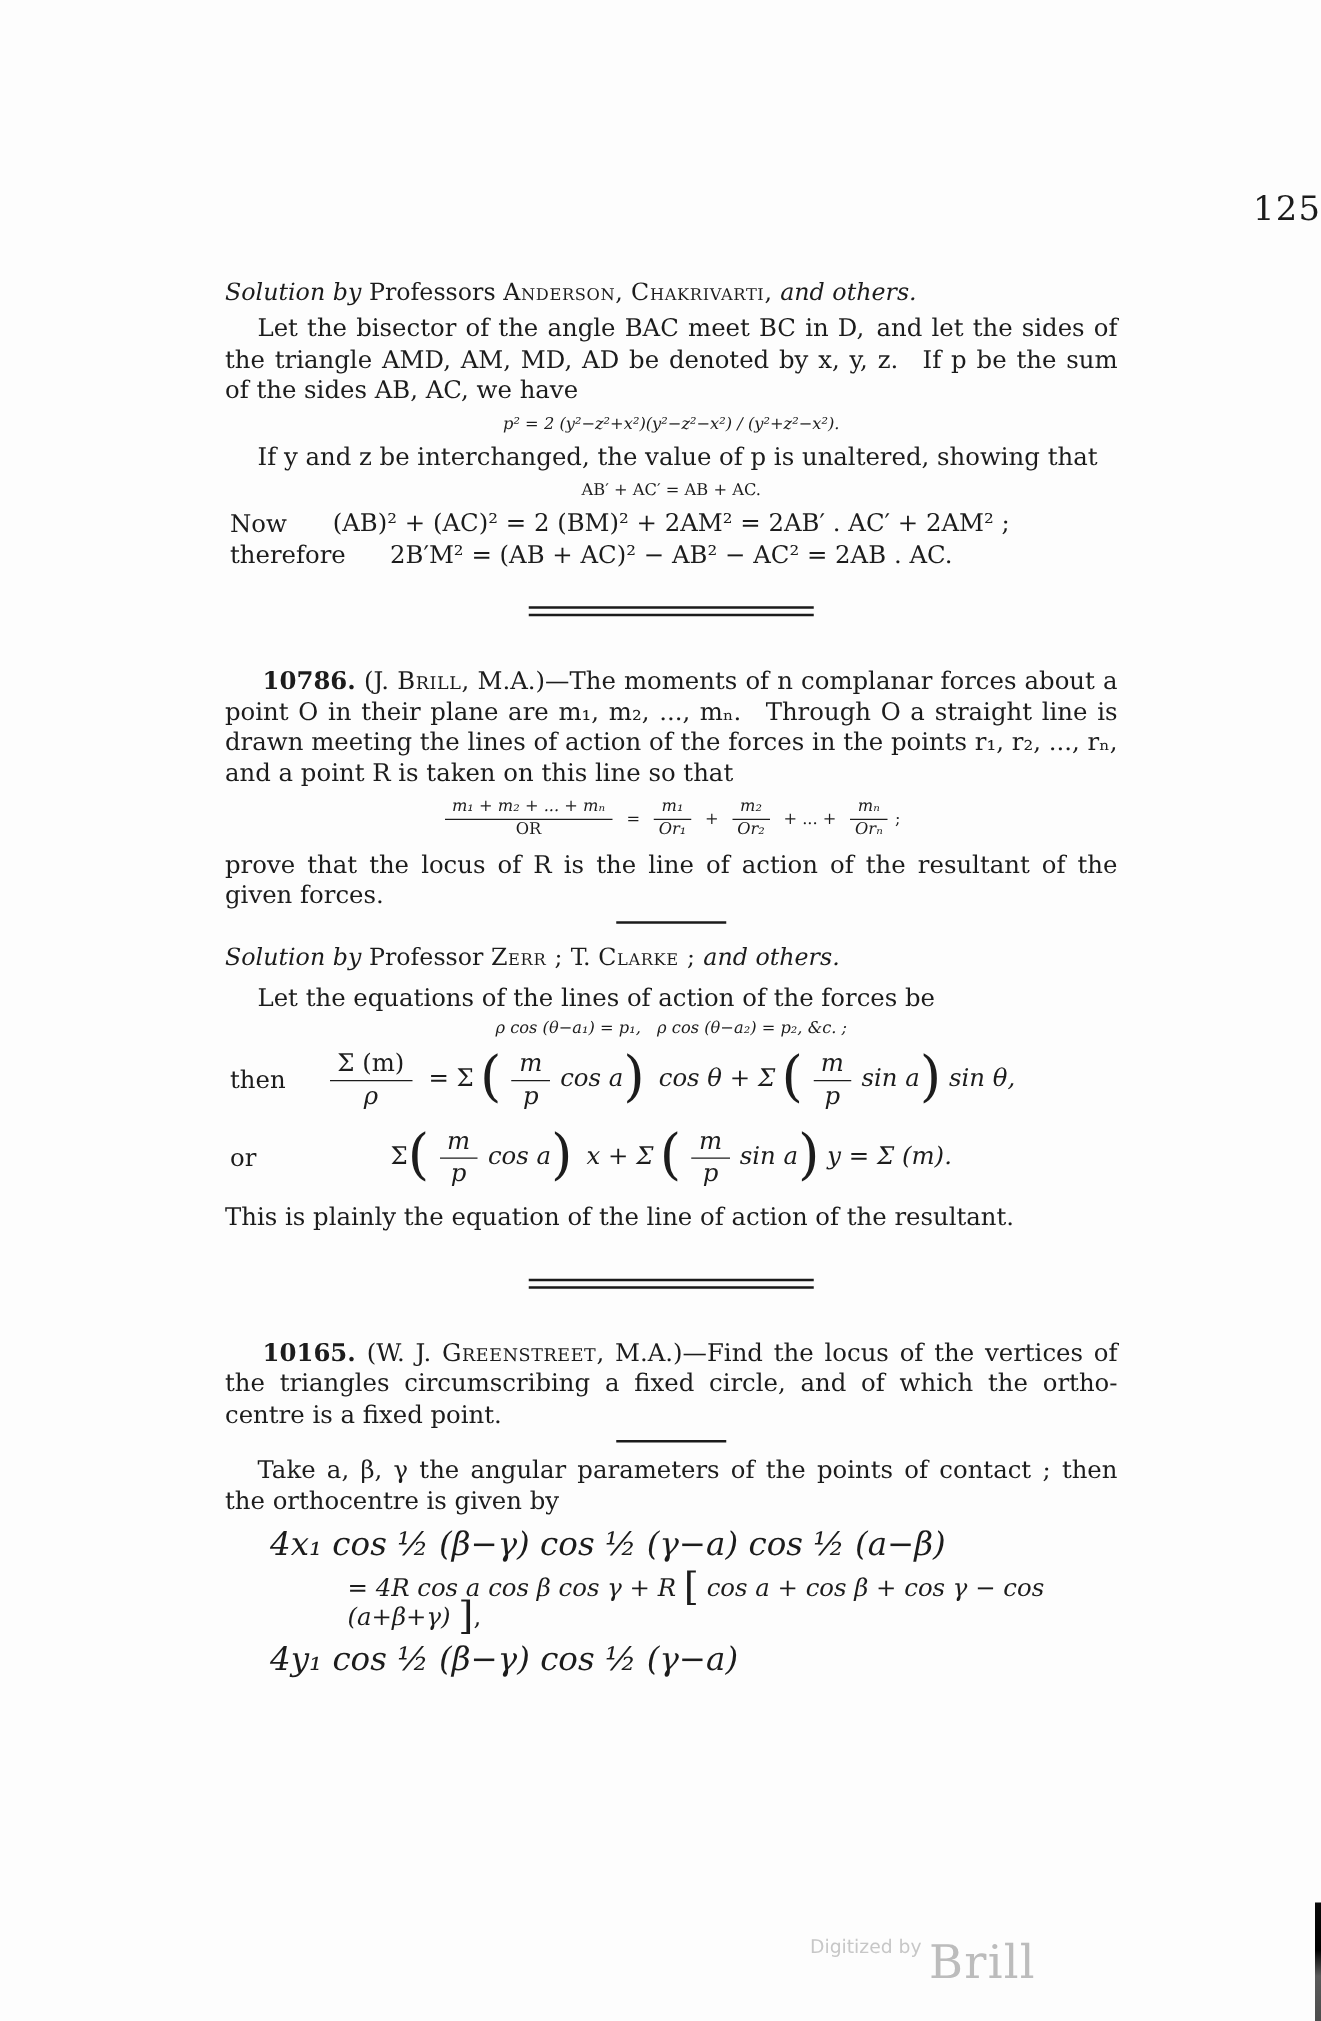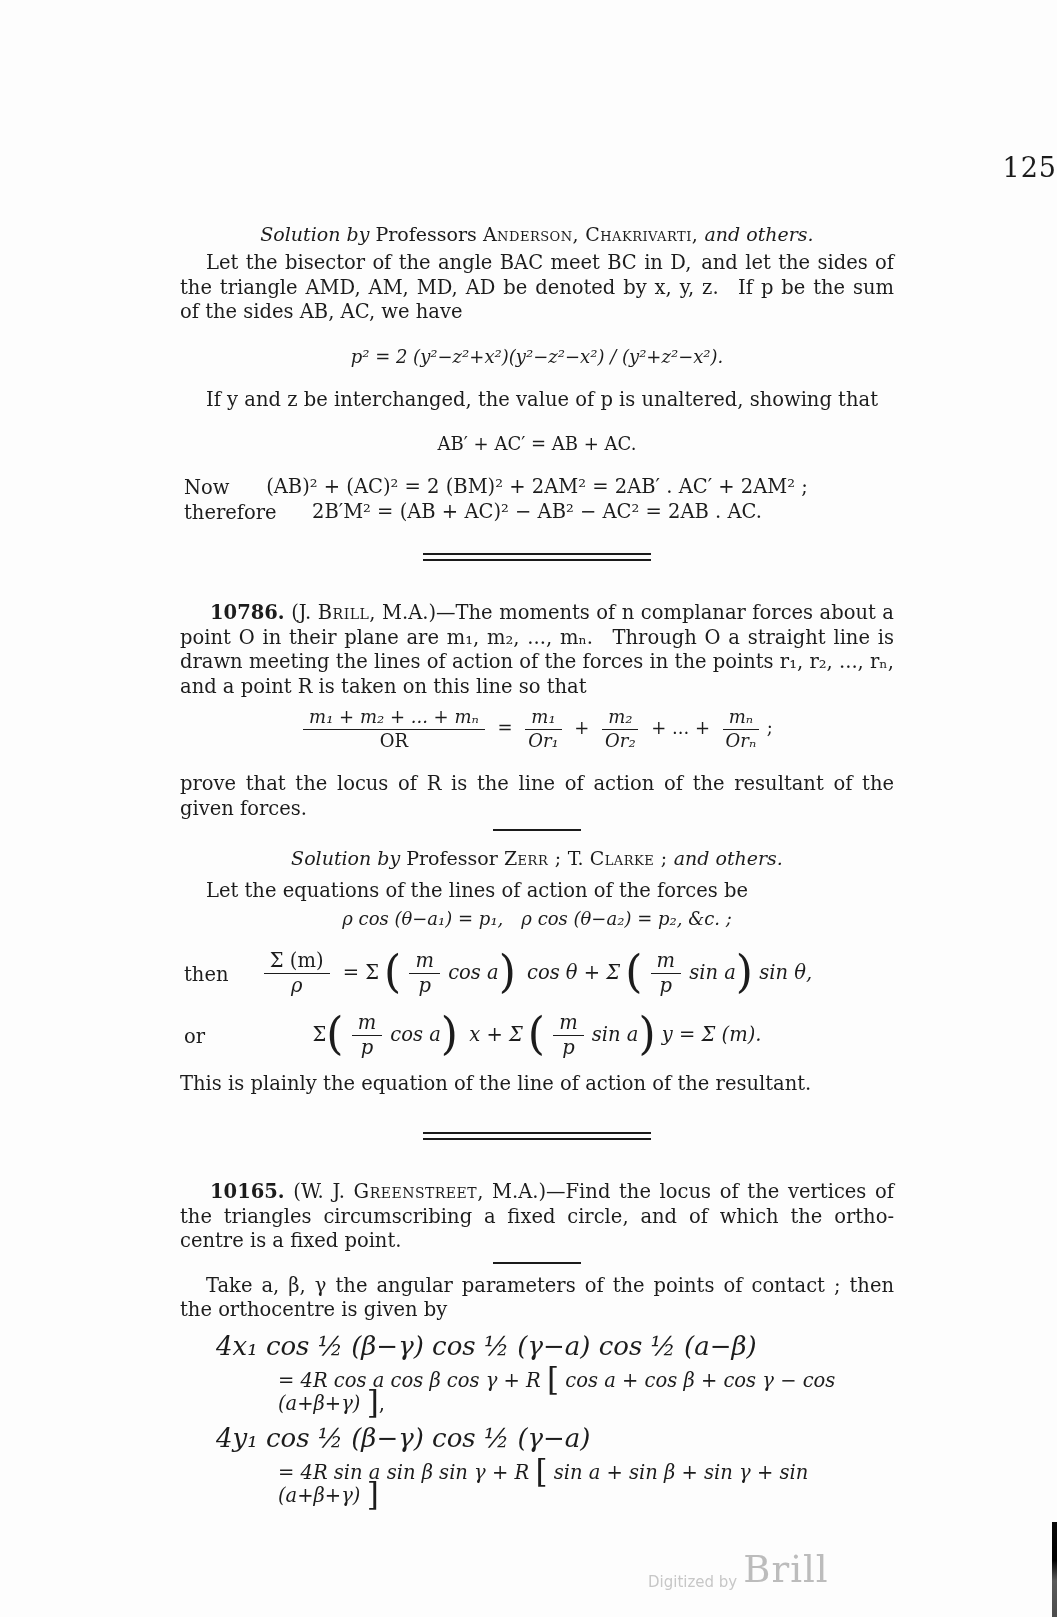--- a/index.html
+++ b/index.html
@@ -4,44 +4,44 @@
 <style>
   html,body{margin:0;padding:0;background:#ffffff;}
   .page{
     position:relative;width:1057px;height:1617px;margin:0 auto;
     background:#fdfdfd;overflow:hidden;
     font-family:"DejaVu Serif","Liberation Serif",serif;
     color:#1c1c1c;
   }
   .content{width:714px;margin-left:180px;}
   .page-number{padding-top:152px;text-align:right;font-size:27px;letter-spacing:1px;}
-  .sol-header{text-align:center;font-size:19px;margin-top:40px;}
+  .sol-header{font-size:19px;margin-top:40px;}
   .it{font-style:italic;}
   .sc{font-variant:small-caps;letter-spacing:.5px;}
   .para{font-size:19.5px;line-height:24.5px;text-align:justify;margin:6px 0 0 0;}
   .indent{text-indent:26px;}
   .bnum{font-weight:bold;}
-  .eq-center{text-align:center;font-size:18px;margin:21px 0;}
+  .eq-center{text-align:center;font-size:13px;margin:7px 0;}
   .math{font-style:italic;}
   .roman{font-style:normal;}
   .eqrow{position:relative;text-align:center;font-size:19.5px;margin:2px 0;}
   .eqlabel{position:absolute;left:4px;top:50%;transform:translateY(-50%);font-style:normal;}
   .frac{display:inline-block;vertical-align:middle;line-height:1.15;padding:0 2px;}
   .frac .num{display:block;border-bottom:1.6px solid #1c1c1c;padding:0 6px 1px 6px;}
   .frac .den{display:block;padding-top:1px;}
   .op{padding:0 5px;}
   .bigp{display:inline-block;font-size:44px;line-height:0;vertical-align:middle;transform:translateY(-2px);font-weight:300;}
   .bigbr{display:inline-block;font-size:31px;line-height:0;vertical-align:middle;transform:translateY(-2px);}
   .rule-double{width:228px;margin:30px auto 0 auto;height:4px;border-top:2px solid #1b1b1b;border-bottom:2px solid #1b1b1b;}
   .rule-short{width:88px;margin:8px auto 0 auto;border-top:2px solid #1b1b1b;height:0;}
   .gap-lg{margin-top:40px;}
   .gap-md{margin-top:16px;}
   .eq-left{font-size:26px;margin:8px 0 0 36px;}
   .eq-left2{font-size:19.5px;margin:8px 0 0 98px;}
-  .watermark{position:absolute;left:648px;top:1548px;display:flex;align-items:flex-end;}
+  .watermark{position:absolute;left:648px;top:1548px;display:flex;align-items:flex-start;}
   .wm-pre{font-family:"DejaVu Sans","Liberation Sans",sans-serif;font-size:15px;color:#c7c7c7;margin-right:6px;}
   .wm-logo{font-size:37px;color:#bcbcbc;letter-spacing:1px;}
   .scan-bar{position:absolute;right:0;top:1522px;width:5px;height:95px;
     background:linear-gradient(#0a0a0a 0%,#000 40%,#5a5a5a 62%,#4c4c4c 100%);}
 </style>
 </head>
 <body>
 
 <div class="page">
 
@@ -150,26 +150,20 @@
 
     <div class="eq-left2">
       <span class="math">= 4R cos a cos β cos γ + R</span>
       <span class="bigbr">[</span>
       <span class="math">cos a + cos β + cos γ − cos (a+β+γ)</span>
       <span class="bigbr">]</span><span>,</span>
     </div>
 
     <div class="eq-left math">4y₁ cos ½ (β−γ) cos ½ (γ−a)</div>
 
-    <div class="eq-left2">
-      <span class="math">= 4R sin a sin β sin γ + R</span>
-      <span class="bigbr">[</span>
-      <span class="math">sin a + sin β + sin γ + sin (a+β+γ)</span>
-      <span class="bigbr">]</span><span></span>
-    </div>
 
   </div>
 
   <div class="watermark">
     <span class="wm-pre">Digitized by</span>
     <span class="wm-logo">Brill</span>
   </div>
 
   <div class="scan-bar"></div>
 

